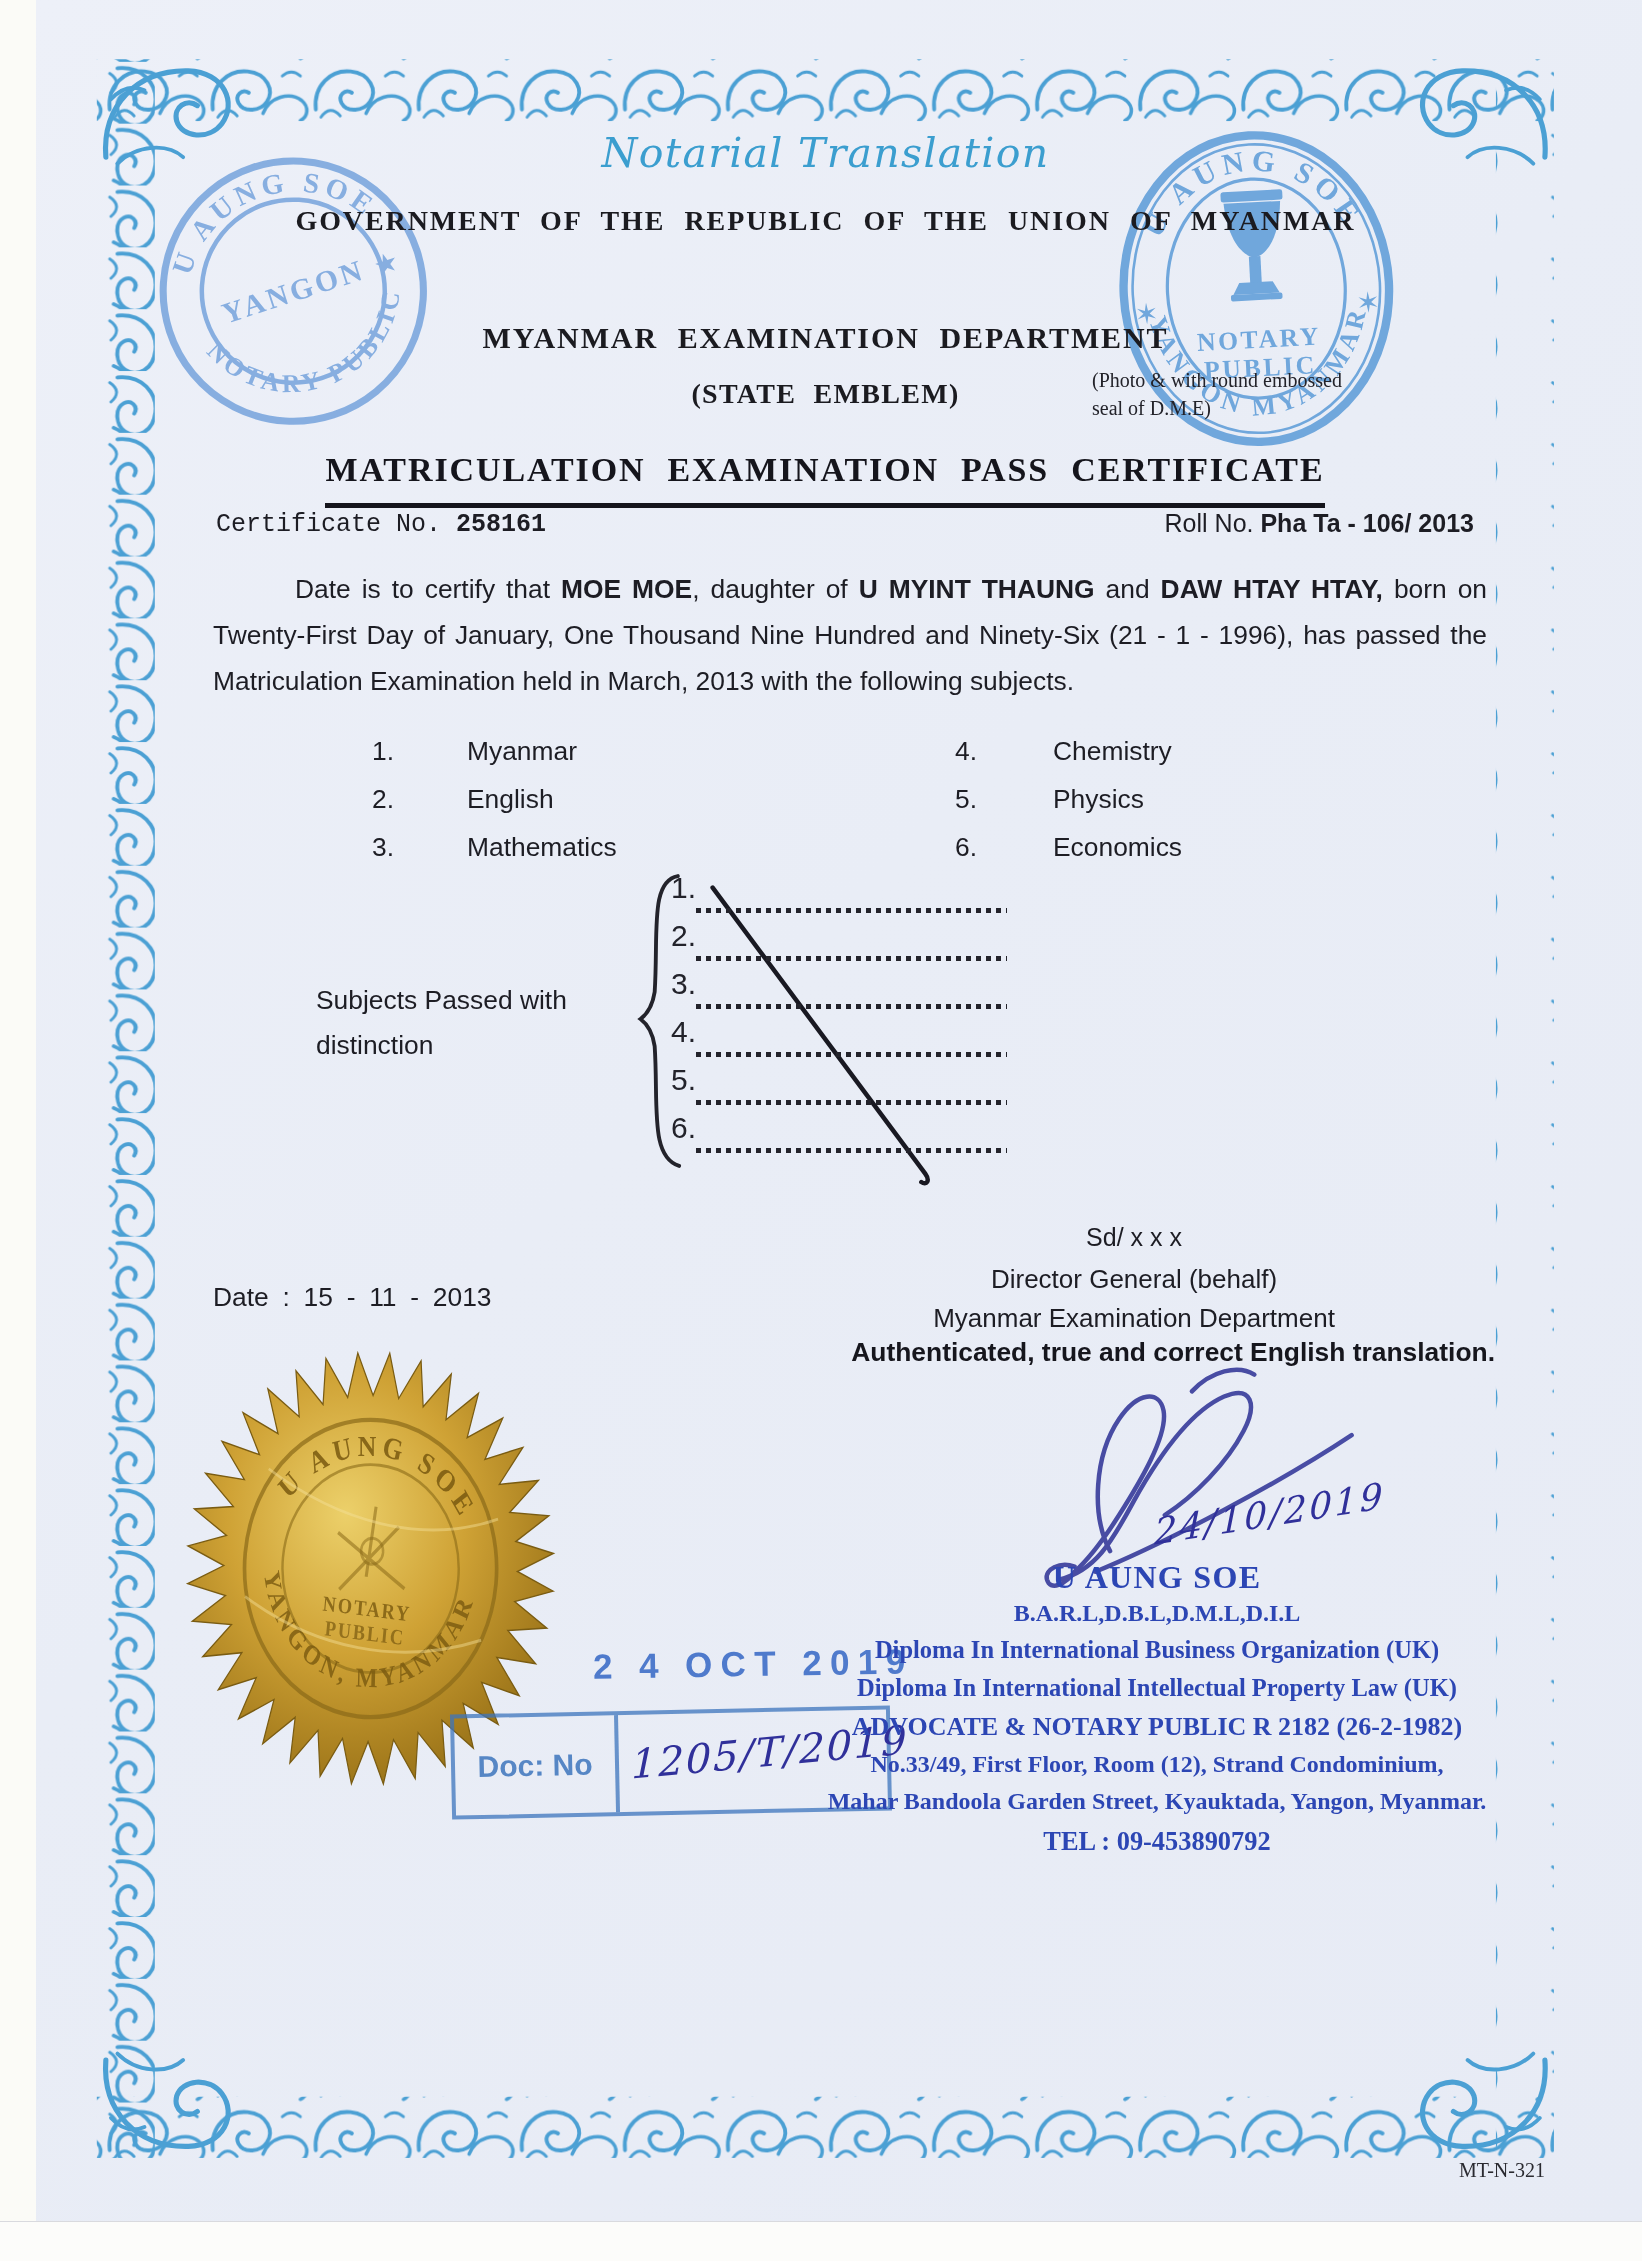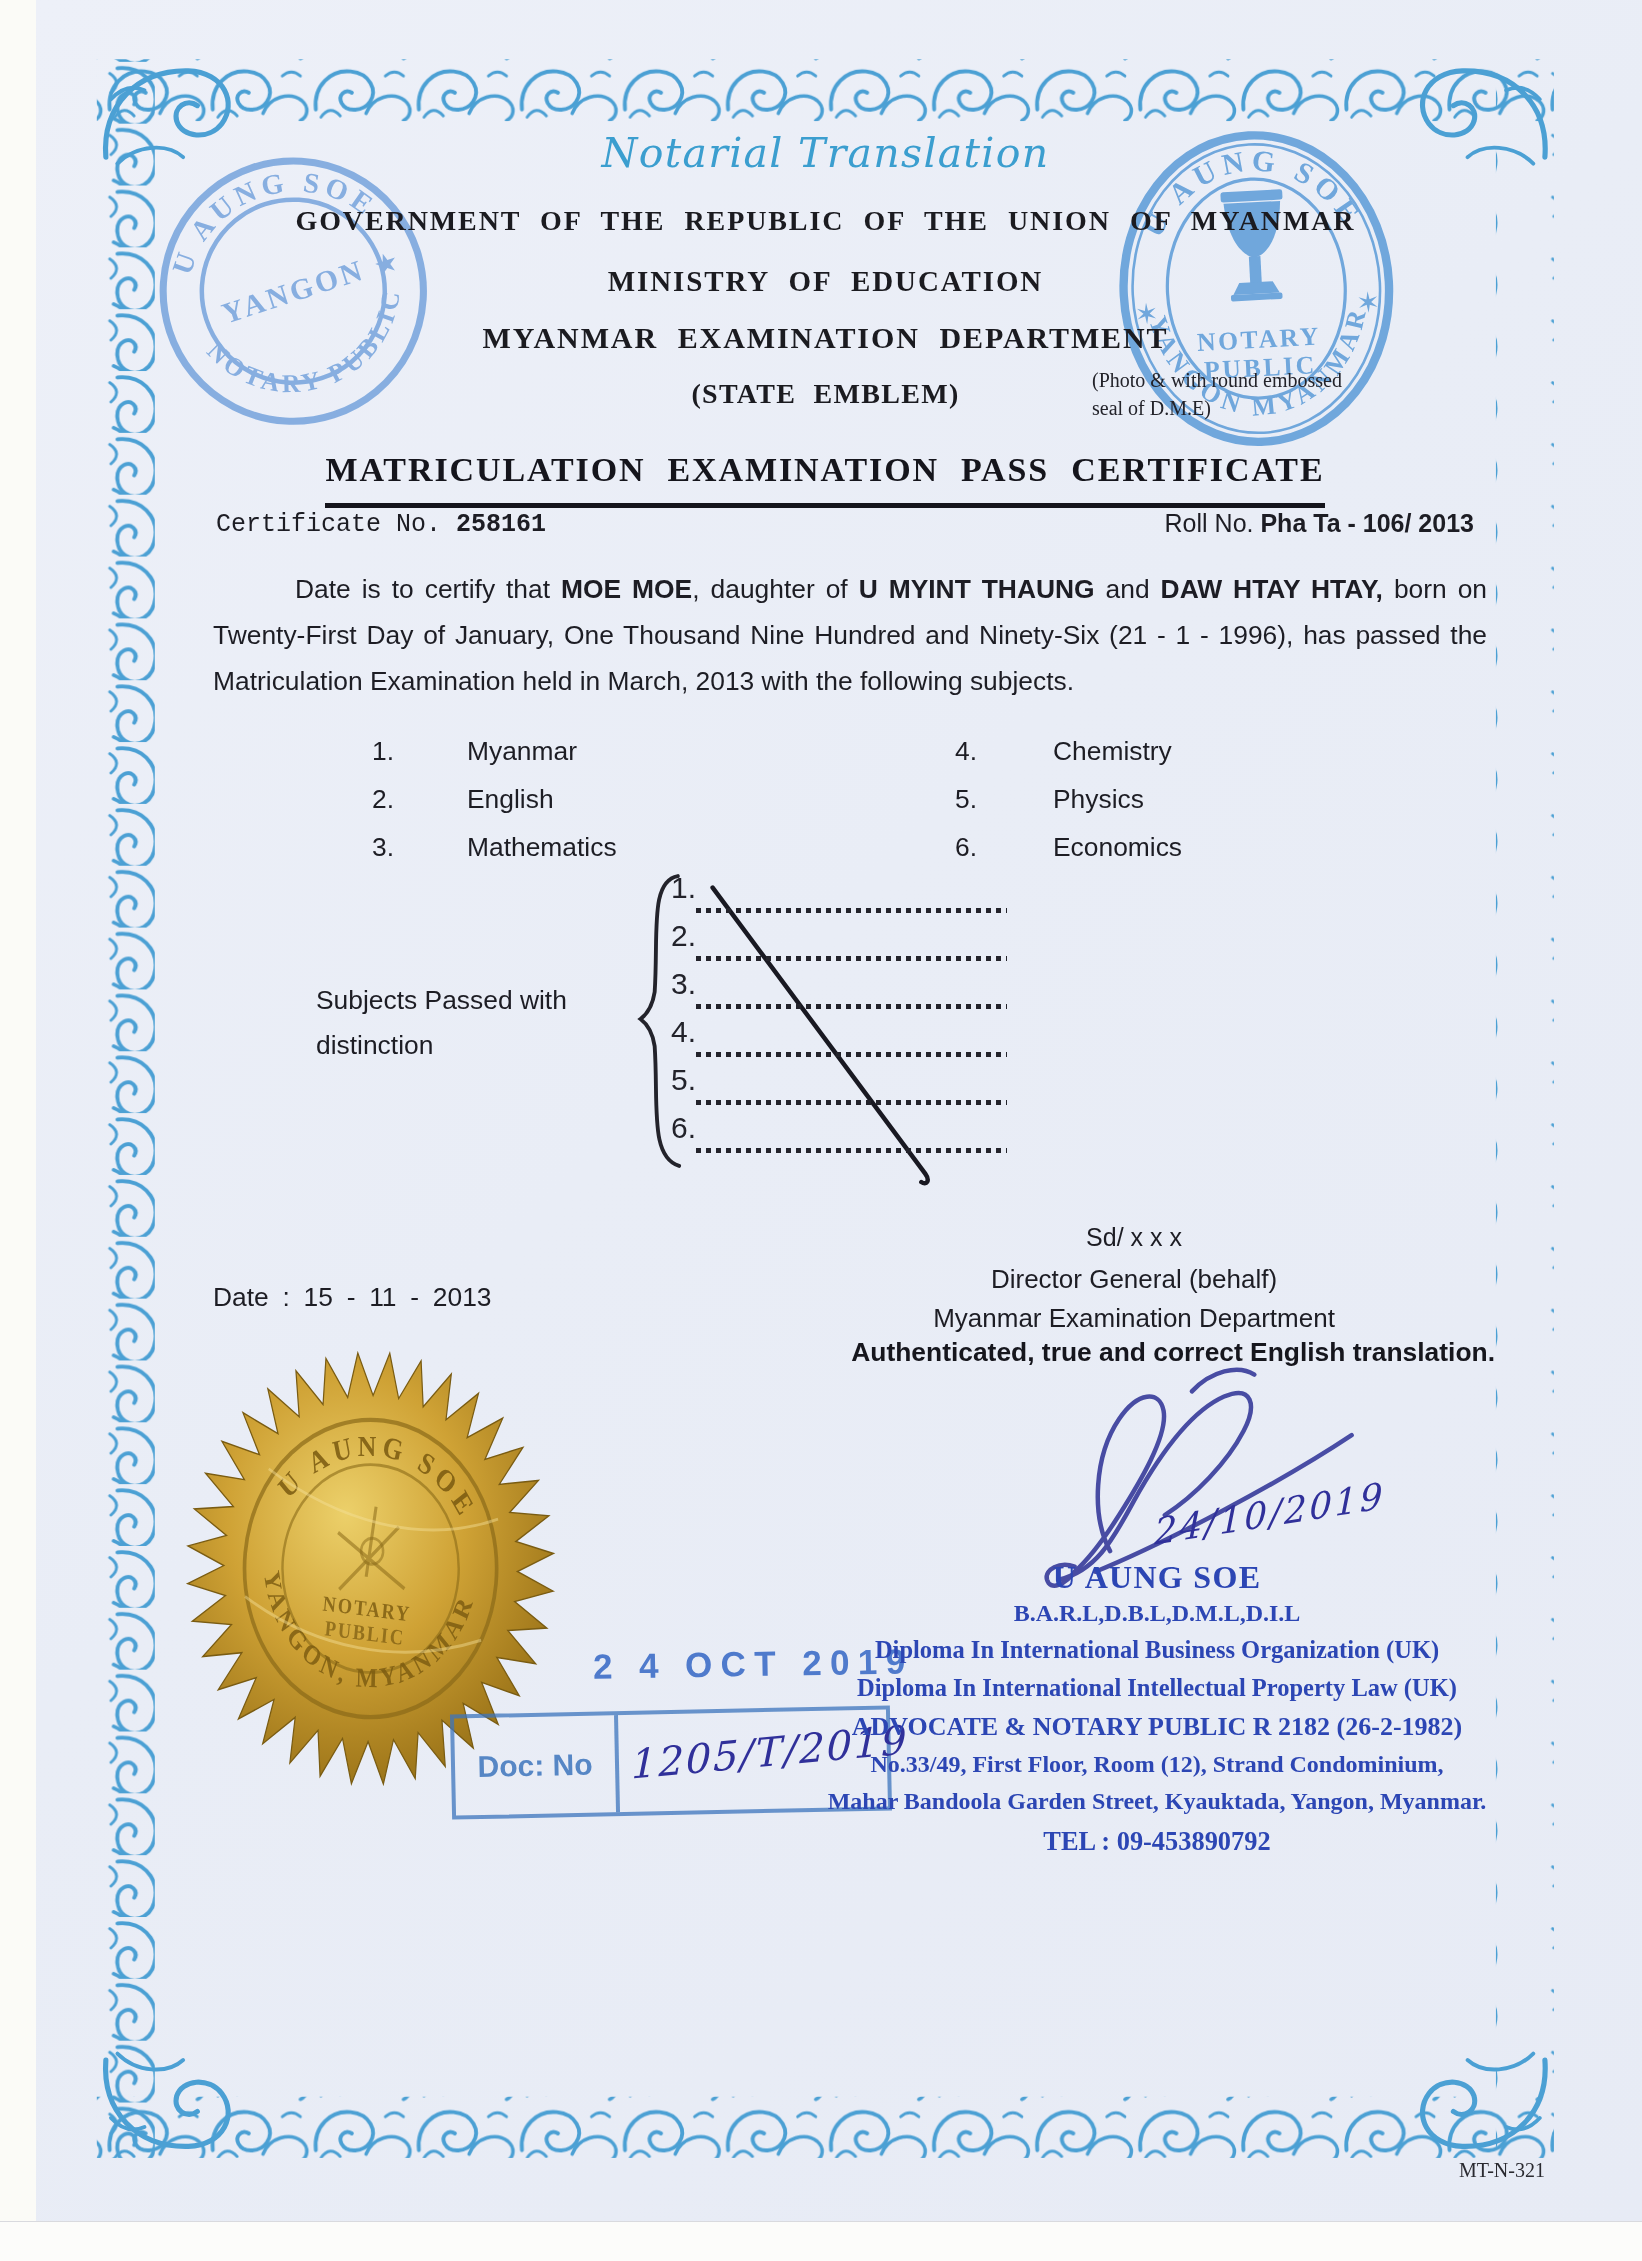--- a/index.html
+++ b/index.html
@@ -195,21 +195,20 @@
     <path d="M1672 2436 C1652 2462 1630 2470 1625 2452 C1621 2436 1645 2424 1668 2432"></path>
     <path d="M1850 2160 C1880 2128 1922 2118 1947 2134"></path>
   </g>
 </svg>
 
 <div class="layer">
 
   <div class="abs script-title">Notarial Translation</div>
 
   <div class="abs hdr hdr1">GOVERNMENT OF THE REPUBLIC OF THE UNION OF MYANMAR</div>
-  <div class="abs hdr hdr2">MINISTRY OF EDUCATION</div>
   <div class="abs hdr hdr3">MYANMAR EXAMINATION DEPARTMENT</div>
   <div class="abs hdr hdr4">(STATE EMBLEM)</div>
 
   <div class="abs photo-note">
     <div>(Photo &amp; with round embossed</div>
     <div>seal of D.M.E)</div>
   </div>
 
   <div class="abs main-title">
     <span class="u">MATRICULATION EXAMINATION PASS CERTIFICATE</span>

